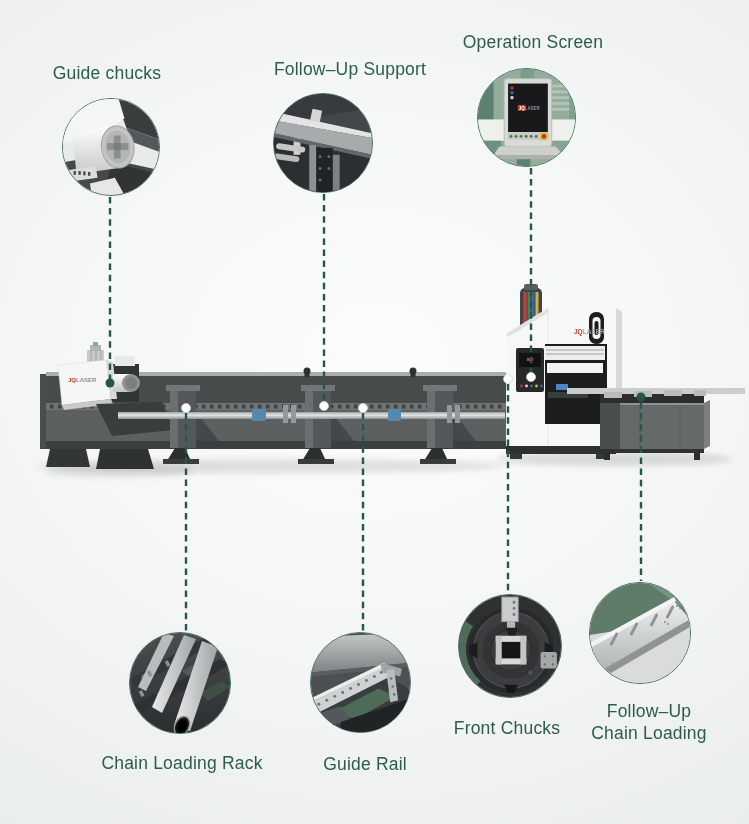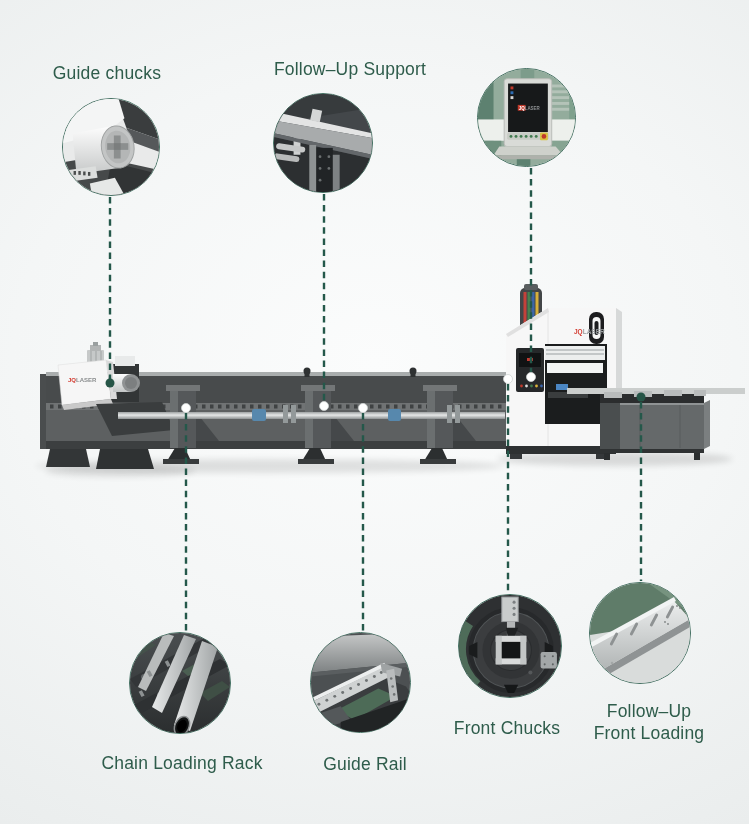--- a/index.html
+++ b/index.html
@@ -190,26 +190,27 @@
       <circle cx="324" cy="406" r="4.5" fill="#ffffff" stroke="#cfd4d3" stroke-width="0.8"></circle>
       <circle cx="531" cy="377" r="4.5" fill="#ffffff" stroke="#cfd4d3" stroke-width="0.8"></circle>
       <circle cx="186" cy="408" r="4.5" fill="#ffffff" stroke="#cfd4d3" stroke-width="0.8"></circle>
       <circle cx="363" cy="408" r="4.5" fill="#ffffff" stroke="#cfd4d3" stroke-width="0.8"></circle>
       <circle cx="508" cy="379" r="4.5" fill="#ffffff" stroke="#cfd4d3" stroke-width="0.8"></circle>
     </g>
   </svg>
 
   <div class="label" style="left:107px;top:62px;">Guide chucks</div>
   <div class="label" style="left:326px;top:58px;margin-left:24px;">Follow–Up Support</div>
+  <div class="label" style="left:533px;top:31px;">Operation Screen</div>
   <div class="label" style="left:182px;top:752px;">Chain Loading Rack</div>
   <div class="label" style="left:365px;top:753px;">Guide Rail</div>
   <div class="label" style="left:507px;top:717px;text-align:center;">Front Chucks</div>
   <div class="label" style="left:649px;top:700px;">
     <span>Follow–Up</span>
-    <span>Front Loading</span>
+    <span>Chain Loading</span>
   </div>
 
   <div class="callout-circle" style="left:62px;top:98px;width:98px;height:98px;">
     <svg viewBox="0 0 100 100">
       <rect width="100" height="100" fill="#e9eaea"></rect>
       <polygon points="58,0 100,0 100,42 66,30 58,8" fill="#3a3d3e"></polygon>
       <polygon points="66,30 100,42 100,55 70,44" fill="#55585a"></polygon>
       <polygon points="0,0 58,0 64,20 46,34 0,46" fill="#f4f5f5"></polygon>
       <polygon points="0,66 36,60 100,74 100,100 0,100" fill="#46494a"></polygon>
       <polygon points="50,66 100,78 100,100 44,100" fill="#313435"></polygon>

